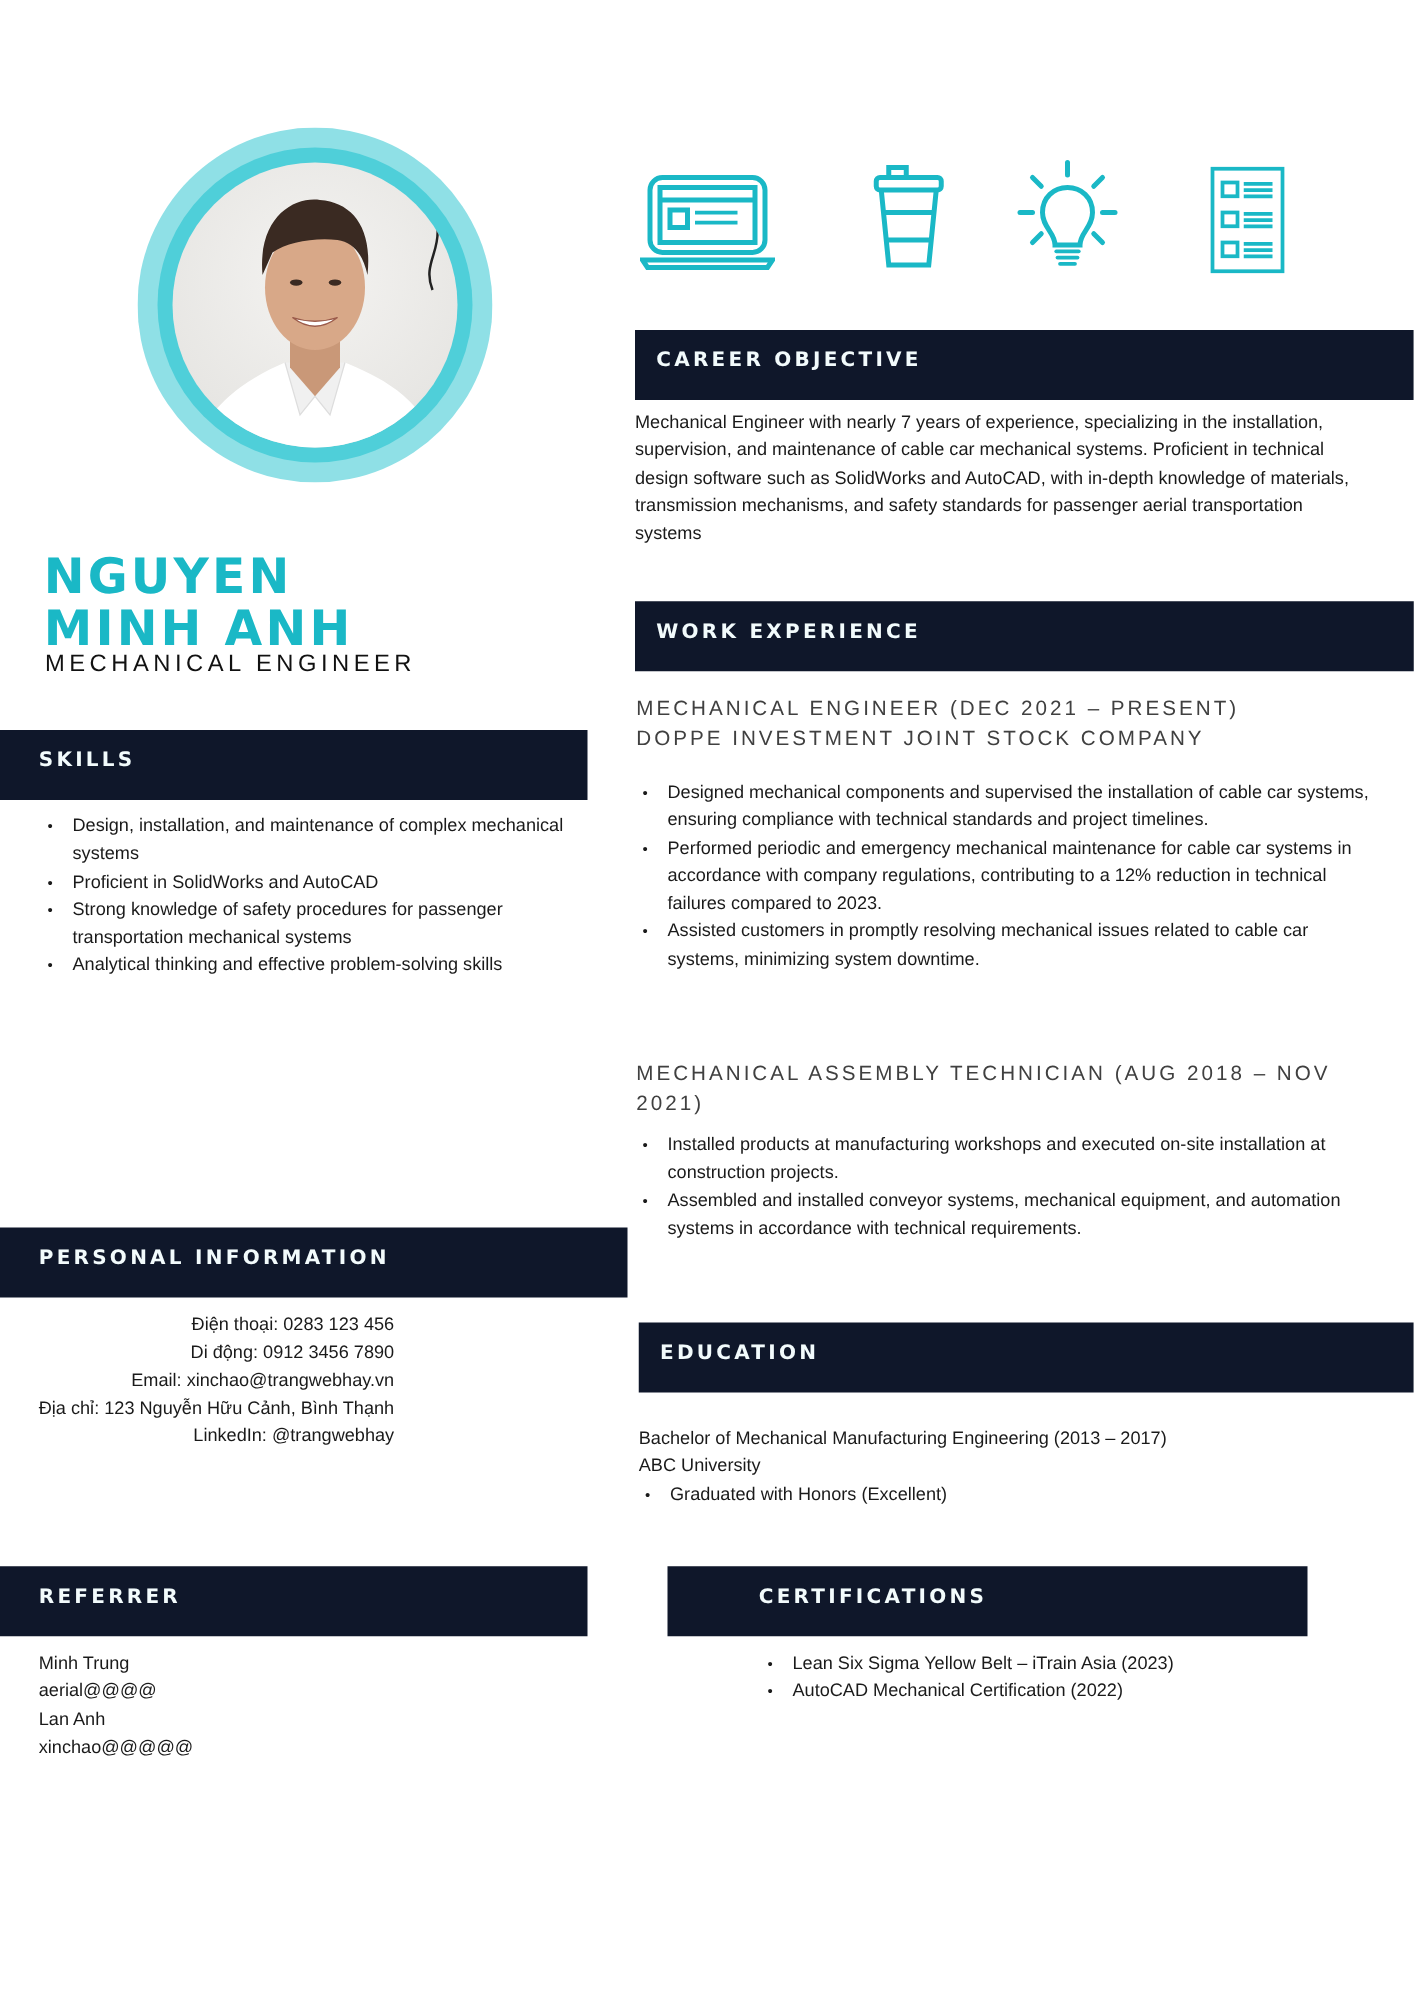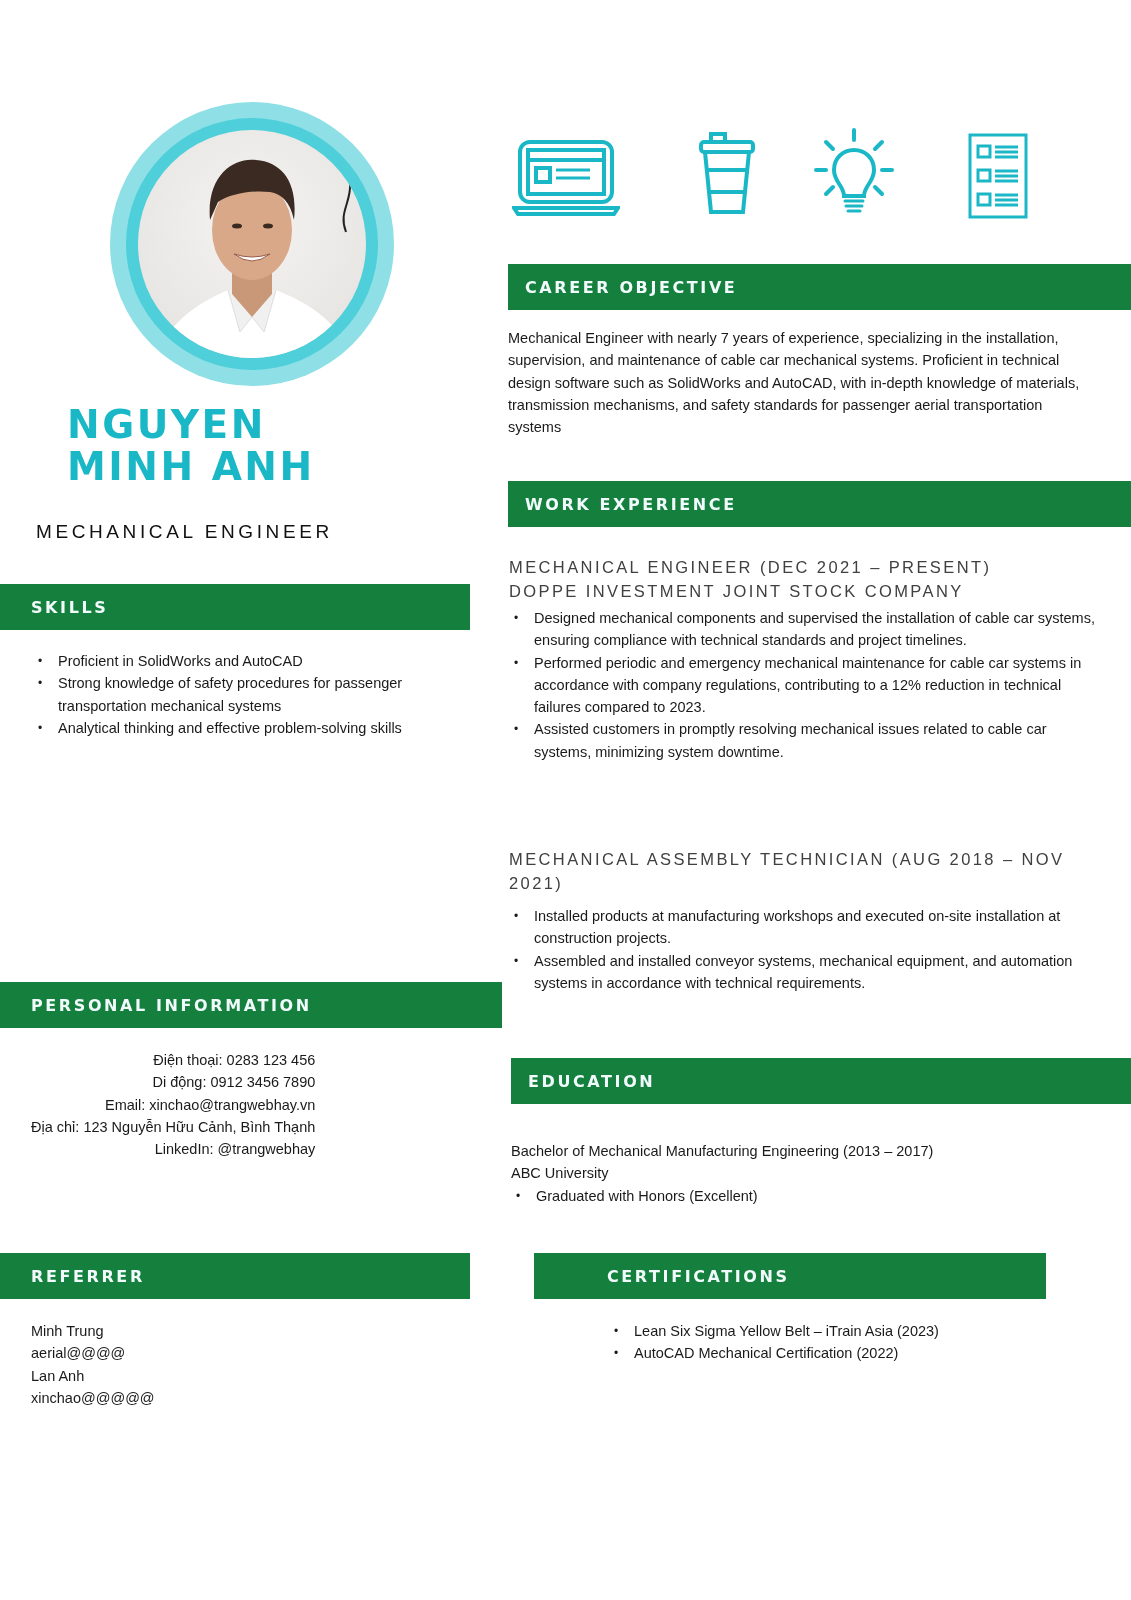--- a/index.html
+++ b/index.html
@@ -1,19 +1,19 @@
 <!DOCTYPE html>
 <html><head>
 <meta charset="utf-8">
 <style>
   html, body { margin: 0; padding: 0; background: #ffffff; }
   body { width: 1131px; height: 1600px; position: relative; overflow: hidden;
          font-family: "Liberation Sans", sans-serif; color: #1a1a1a; }
   .abs { position: absolute; }
-  .bar { position: absolute; background: #15803d; height: 46px; }
+  .bar { position: absolute; background: #0f172a; height: 56px; }
   .bar-label { position: absolute; top: 14px; color: #f2fbfc; font-weight: bold;
                font-size: 16px; letter-spacing: 2.6px; font-family: "DejaVu Sans", sans-serif; }
   .body-text { font-size: 14.5px; line-height: 22.3px; color: #1a1a1a; }
   ul.bullets { margin: 0; padding-left: 25px; list-style: none; }
   ul.bullets li { position: relative; font-size: 14.5px; line-height: 22.3px; }
   ul.bullets li::before { content: "•"; position: absolute; left: -20px; top: 0; font-size: 12px; }
   .job-title { font-size: 16.5px; letter-spacing: 2.4px; color: #404040; line-height: 24px; font-weight: normal; }
   .name { color: #1ab8c6; font-weight: bold; font-size: 39px; letter-spacing: 2.5px; line-height: 42px;
           font-family: "DejaVu Sans", sans-serif; }
   .role { font-size: 19px; letter-spacing: 3.6px; color: #111; }
@@ -105,30 +105,31 @@
         <line x1="28" y1="44" x2="51" y2="44"></line>
         <line x1="28" y1="49" x2="51" y2="49"></line>
       <rect x="11" y="62" width="12" height="11"></rect>
       <line x1="28" y1="63" x2="51" y2="63"></line>
         <line x1="28" y1="68" x2="51" y2="68"></line>
         <line x1="28" y1="73" x2="51" y2="73"></line>
     </svg>
   </span>
 </div>
 
-<div class="abs" style="left:35px; top:404px;margin-left:32px;">
+<div class="abs" style="left:35px; top:441px;">
   <div class="name">NGUYEN</div>
   <div class="name">MINH ANH</div>
 </div>
 <div class="abs role" style="left:36px; top:521px;">MECHANICAL ENGINEER</div>
 
 <div class="bar" style="left:0; top:584px; width:470px;">
   <span class="bar-label" style="left:31px;">SKILLS</span>
 </div>
 <ul class="bullets abs" style="left:33px; top:650px; width:420px;">
+  <li>Design, installation, and maintenance of complex mechanical systems</li>
   <li>Proficient in SolidWorks and AutoCAD</li>
   <li>Strong knowledge of safety procedures for passenger transportation mechanical systems</li>
   <li>Analytical thinking and effective problem-solving skills</li>
 </ul>
 
 <div class="bar" style="left:0; top:982px; width:470px;padding-left:32px;">
   <span class="bar-label" style="left:31px;">PERSONAL INFORMATION</span>
 </div>
 <div class="abs" style="left:31px; top:1049px;text-align:right;">
   <div class="line">Điện thoại: 0283 123 456</div>
@@ -152,21 +153,21 @@
   <span class="bar-label" style="left:17px;">CAREER OBJECTIVE</span>
 </div>
 <p class="abs body-text" style="left:508px; top:327px; width:580px; margin:0;">Mechanical Engineer with nearly 7 years of experience, specializing in the installation, supervision, and maintenance of cable car mechanical systems. Proficient in technical design software such as SolidWorks and AutoCAD, with in-depth knowledge of materials, transmission mechanisms, and safety standards for passenger aerial transportation systems</p>
 
 <div class="bar" style="left:508px; top:481px; width:623px;padding-left:12px;">
   <span class="bar-label" style="left:17px;">WORK EXPERIENCE</span>
 </div>
 <div class="abs" style="left:509px; top:555px; width:590px;">
   <div class="job-title">MECHANICAL ENGINEER (DEC 2021 – PRESENT)</div>
   <div class="job-title">DOPPE INVESTMENT JOINT STOCK COMPANY</div>
-  <ul class="bullets" style="margin-top:4px;">
+  <ul class="bullets" style="margin-top:20px;">
     <li>Designed mechanical components and supervised the installation of cable car systems, ensuring compliance with technical standards and project timelines.</li>
     <li>Performed periodic and emergency mechanical maintenance for cable car systems in accordance with company regulations, contributing to a 12% reduction in technical failures compared to 2023.</li>
     <li>Assisted customers in promptly resolving mechanical issues related to cable car systems, minimizing system downtime.</li>
   </ul>
 </div>
 <div class="abs" style="left:509px; top:847px; width:590px;">
   <div class="job-title">MECHANICAL ASSEMBLY TECHNICIAN (AUG 2018 – NOV 2021)</div>
   <ul class="bullets" style="margin-top:10px;">
     <li>Installed products at manufacturing workshops and executed on-site installation at construction projects.</li>
     <li>Assembled and installed conveyor systems, mechanical equipment, and automation systems in accordance with technical requirements.</li>

